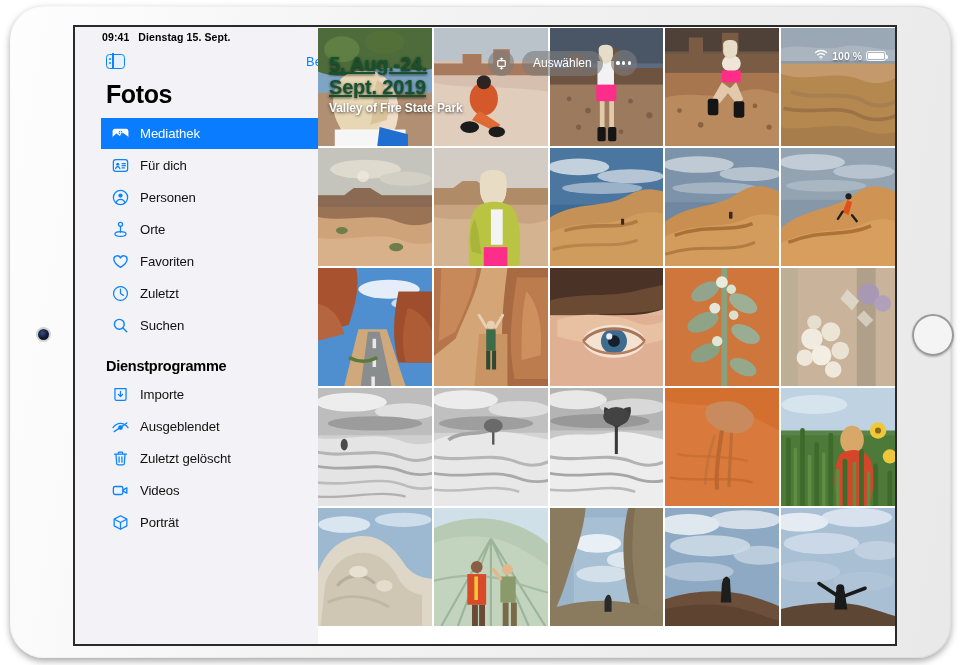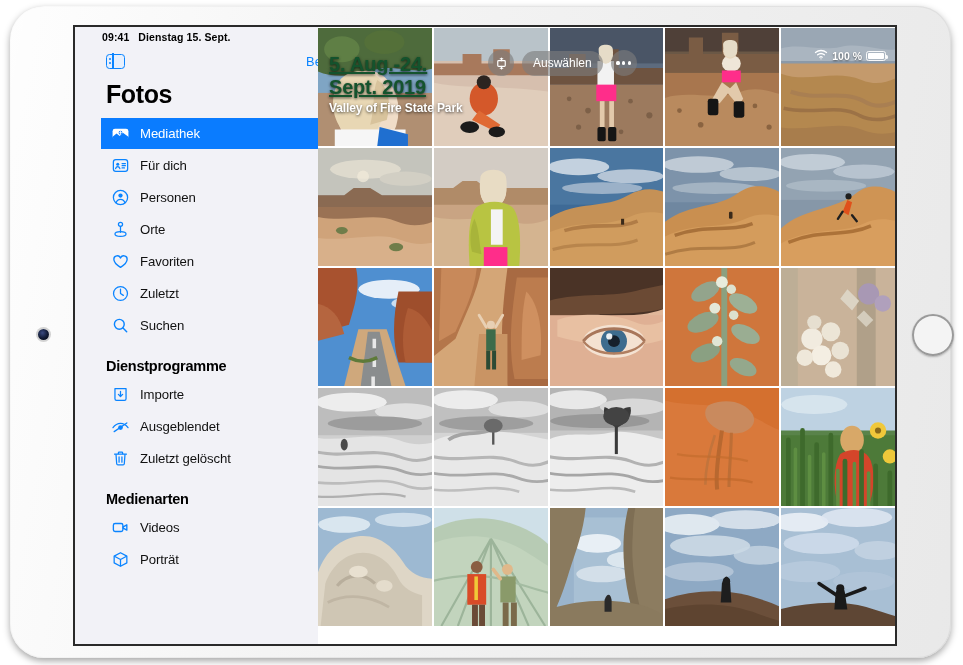--- a/index.html
+++ b/index.html
@@ -351,28 +351,20 @@
               <path d="M4.5 6.5h15" stroke-linecap="round"></path>
               <path d="M9.3 6.5V5a1 1 0 011-1h3.4a1 1 0 011 1v1.5"></path>
               <path d="M6.3 6.5l.9 12.1a1.6 1.6 0 001.6 1.4h6.4a1.6 1.6 0 001.6-1.4l.9-12.1"></path>
               <path d="M10.2 10v6.6M13.8 10v6.6" stroke-linecap="round"></path>
             </svg>
           </span>
           <span class="sb-label">Zuletzt gelöscht</span>
         </div>
       </div>
 
-      <div class="sb-group">
-        <span class="sb-group-title">Medienarten</span>
-        <span class="chev">
-          <svg viewBox="0 0 24 24" fill="none" stroke="#0a84ff" stroke-width="2.6" stroke-linecap="round" stroke-linejoin="round">
-            <path d="M5 9l7 7 7-7"></path>
-          </svg>
-        </span>
-      </div>
       <div class="sb-list">
         <div class="sb-row">
           <span class="sb-ico">
             <svg viewBox="0 0 24 24" fill="none" stroke="#0a84ff" stroke-width="1.7">
               <rect x="3" y="7" width="12" height="10" rx="2.2"></rect>
               <path d="M15.4 11.2l4.6-2.6v6.8l-4.6-2.6z" stroke-linejoin="round"></path>
             </svg>
           </span>
           <span class="sb-label">Videos</span>
         </div>

